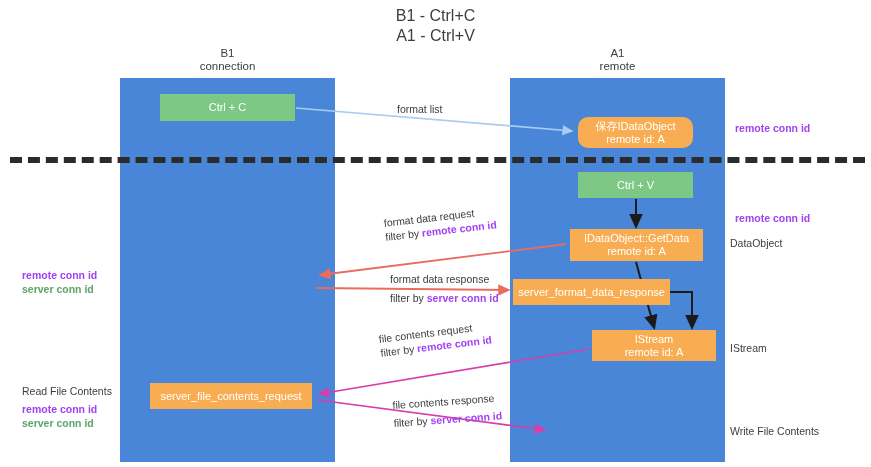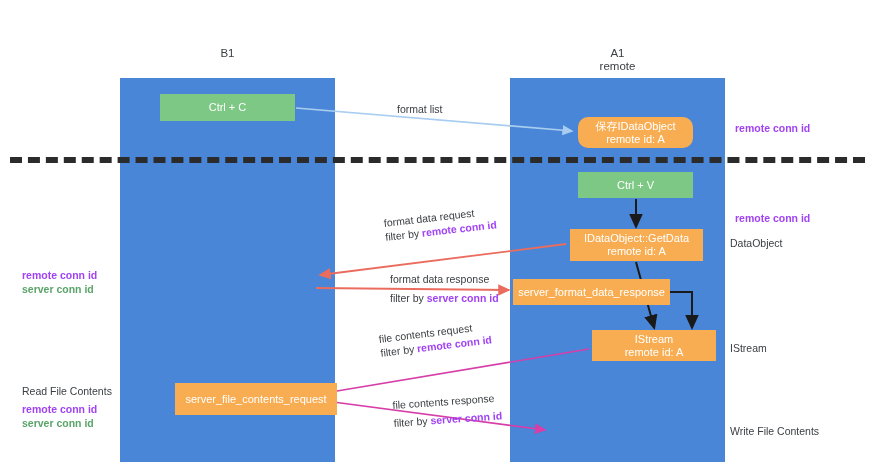--- a/index.html
+++ b/index.html
@@ -41,21 +41,21 @@
   .green{background:#7ec886;}
   .orange{background:#f9ad52;}
 
   #n-ctrlc{left:160px;top:94px;width:135px;height:27px;}
   #n-idataobject{left:578px;top:117px;width:115px;height:31px;border-radius:10px;}
   #n-ctrlv{left:578px;top:172px;width:115px;height:26px;}
   #n-getdata{left:570px;top:229px;width:133px;height:32px;}
   #n-sfdreq{left:150px;top:267px;width:165px;height:26px;}
   #n-sfdres{left:513px;top:279px;width:157px;height:26px;}
   #n-istream{left:592px;top:330px;width:124px;height:31px;}
-  #n-sfcreq{left:150px;top:383px;width:162px;height:32px;margin-left:25px;}
+  #n-sfcreq{left:150px;top:383px;width:162px;height:26px;}
   #n-sfcres{left:548px;top:417px;width:159px;height:27px;}
 
   
   .side{position:absolute;font-size:10.5px;line-height:14px;z-index:7;}
   .purple{color:#a142f4;font-weight:bold;}
   .green-t{color:#5aa469;font-weight:bold;}
   .plain{color:#3c4043;}
 
   #s-remote1{left:735px;top:121px;}
   #s-remote2{left:735px;top:211px;}
@@ -121,23 +121,28 @@
 
     <line x1="636" y1="262" x2="654" y2="327" stroke="#1a1a1a" stroke-width="2" marker-end="url(#ah-dark)"></line>
 
     <line x1="589" y1="349" x2="319" y2="394" stroke="#d63fa8" stroke-width="1.7" marker-end="url(#ah-mag)"></line>
 
     <line x1="318" y1="400" x2="545" y2="430" stroke="#d63fa8" stroke-width="1.7" marker-end="url(#ah-mag)"></line>
   </svg>
 
   <div id="divider"></div>
 
+  <div class="doc-title">
+    <div>B1 - Ctrl+C</div>
+    <div>A1 - Ctrl+V</div>
+  </div>
 
   <div class="lane-head" id="head-b1">
     <div>B1</div>
+    <div>connection</div>
   </div>
   <div class="lane-head" id="head-a1">
     <div>A1</div>
     <div>remote</div>
   </div>
 
   <div class="node green" id="n-ctrlc">
     <span>Ctrl + C</span>
   </div>
 

